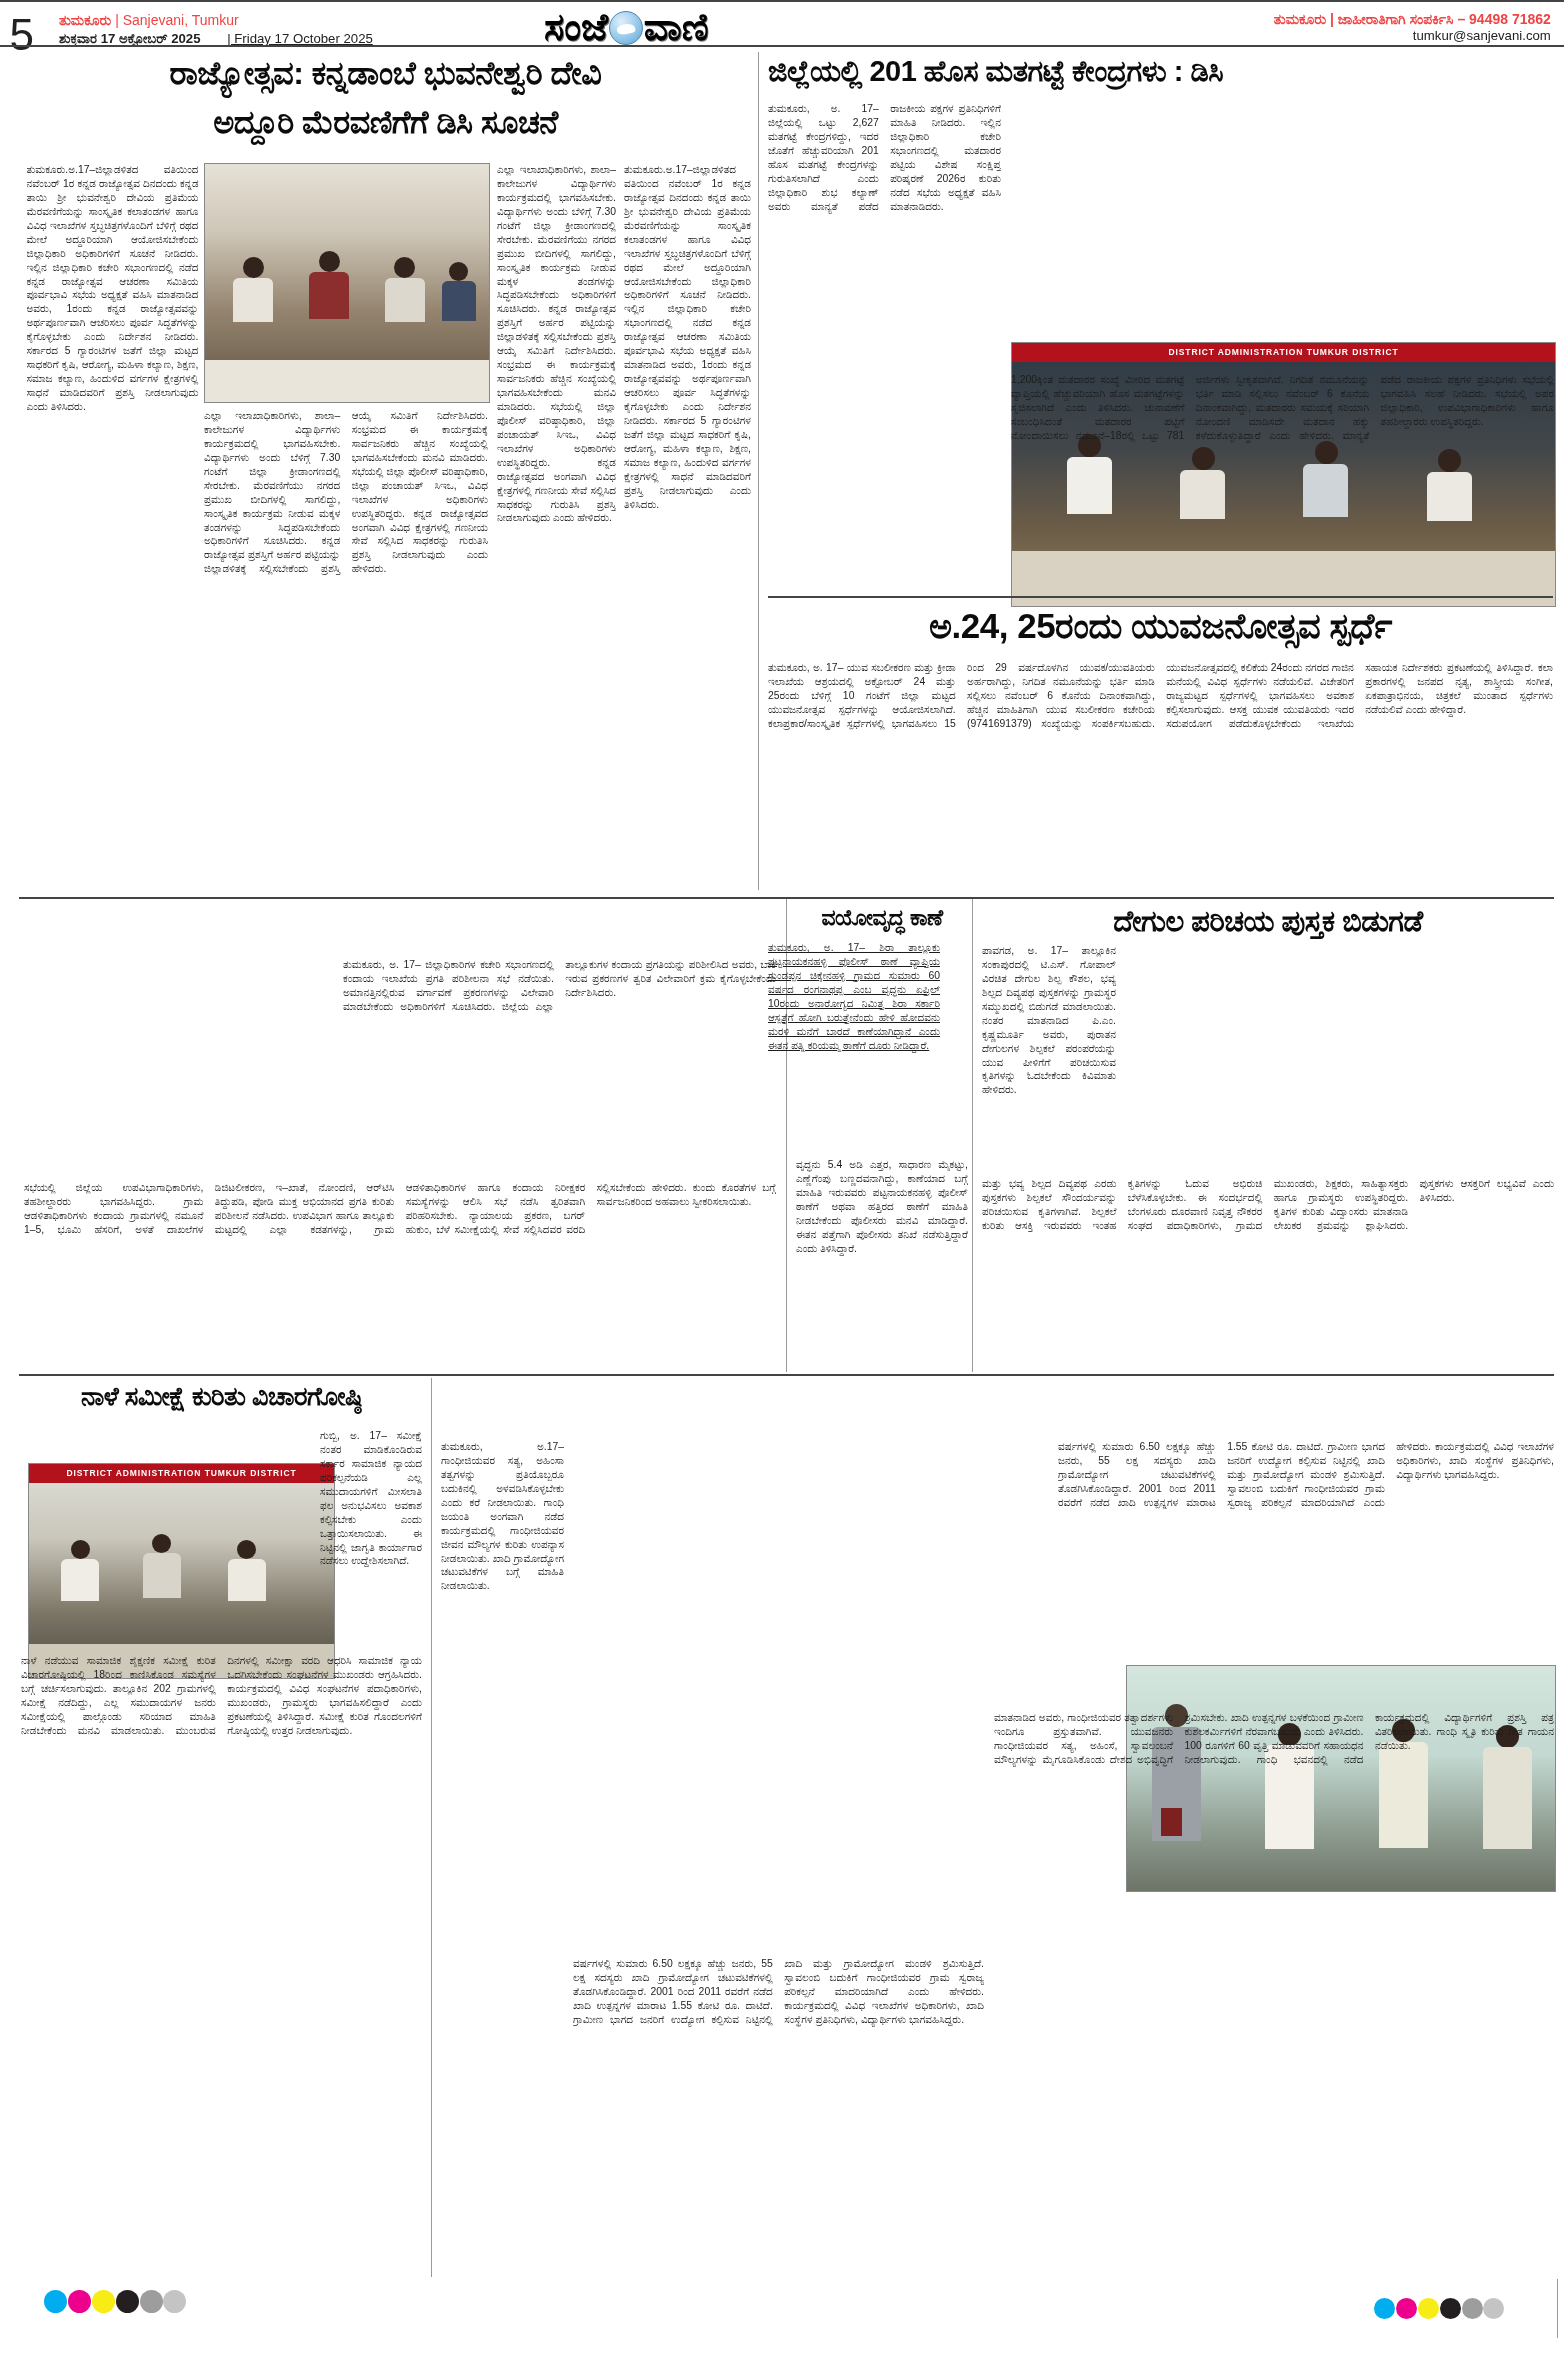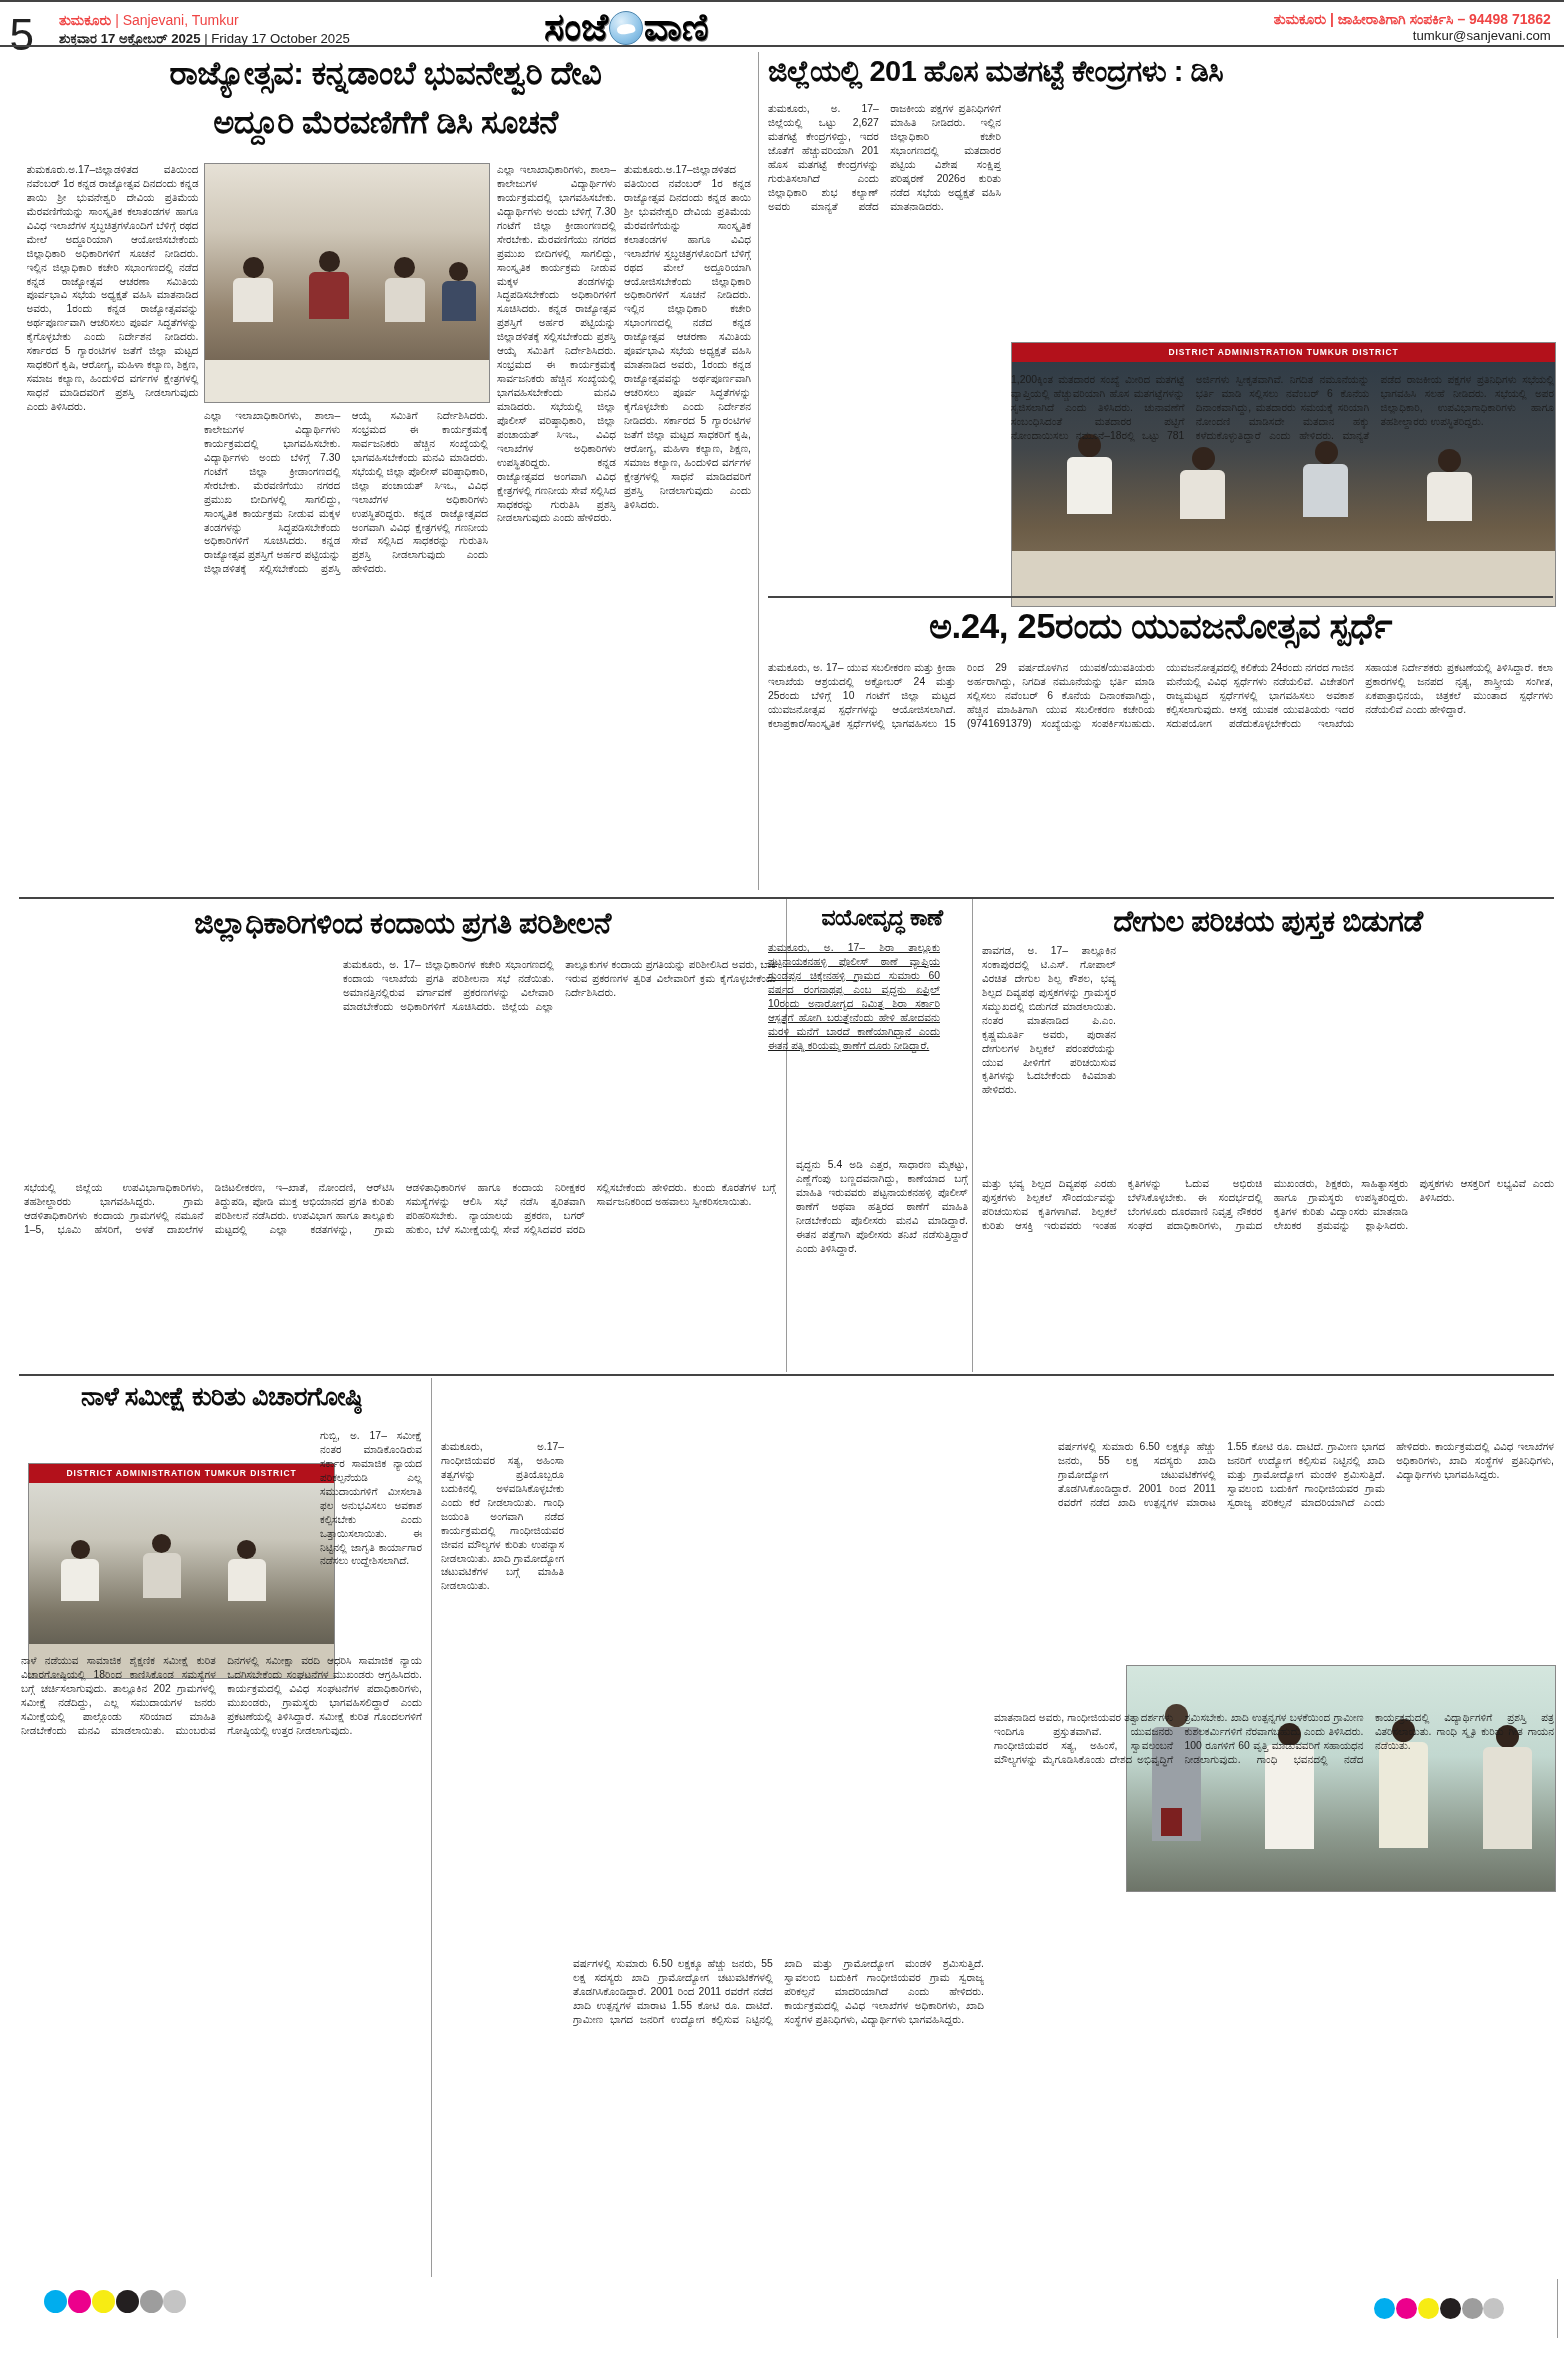--- a/index.html
+++ b/index.html
@@ -40,21 +40,21 @@
 
   <div class="abs" style="left:9.5px;top:9.5px;font-size:44px;font-weight:normal;color:#222;">5</div>
 
   <div class="abs hdr-small" style="left:59px;top:12.3px;">
     <span class="kn-b">ತುಮಕೂರು</span>
     <span>|</span>
     <span>Sanjevani, Tumkur</span>
   </div>
   <div class="abs hdr-tiny" style="left:59px;top:31px;">
     <span class="kn-b">ಶುಕ್ರವಾರ 17 ಅಕ್ಟೋಬರ್ 2025</span>
-    <span style="margin-left:0;">| Friday  17  October 2025</span>
+    <span style="margin-left:23px;text-decoration:underline;">| Friday  17  October 2025</span>
   </div>
 
   <div class="abs" id="masthead" style="left:544px;top:3.8px;">
     <span>ಸಂಜೆ</span><span class="logo-circle"><span class="logo-bird"></span></span><span>ವಾಣಿ</span>
   </div>
 
   <div class="abs" style="right:13.2px;top:11.4px;text-align:right;">
     <div class="hdr-small kn-b">ತುಮಕೂರು  |  ಜಾಹೀರಾತಿಗಾಗಿ ಸಂಪರ್ಕಿಸಿ – 94498 71862</div>
     <div class="hdr-tiny">tumkur@sanjevani.com</div>
   </div>
@@ -102,21 +102,20 @@
   </div>
 
   <div class="abs bt" style="left:1011px;top:373px;width:543px;height:218px;column-count:3;">1,200ಕ್ಕಿಂತ ಮತದಾರರ ಸಂಖ್ಯೆ ಮೀರಿದ ಮತಗಟ್ಟೆ ವ್ಯಾಪ್ತಿಯಲ್ಲಿ ಹೆಚ್ಚುವರಿಯಾಗಿ ಹೊಸ ಮತಗಟ್ಟೆಗಳನ್ನು ಸೃಜಿಸಲಾಗಿದೆ ಎಂದು ತಿಳಿಸಿದರು. ಚುನಾವಣೆಗೆ ಸಂಬಂಧಿಸಿದಂತೆ ಮತದಾರರ ಪಟ್ಟಿಗೆ ನೋಂದಾಯಿಸಲು ನಮೂನೆ–18ರಲ್ಲಿ ಒಟ್ಟು 781 ಅರ್ಜಿಗಳು ಸ್ವೀಕೃತವಾಗಿವೆ. ನಿಗದಿತ ನಮೂನೆಯನ್ನು ಭರ್ತಿ ಮಾಡಿ ಸಲ್ಲಿಸಲು ನವೆಂಬರ್ 6 ಕೊನೆಯ ದಿನಾಂಕವಾಗಿದ್ದು, ಮತದಾರರು ಸಮಯಕ್ಕೆ ಸರಿಯಾಗಿ ನೋಂದಣಿ ಮಾಡಿಸದೇ ಮತದಾನ ಹಕ್ಕು ಕಳೆದುಕೊಳ್ಳುತಿದ್ದಾರೆ ಎಂದು ಹೇಳಿದರು. ಮಾನ್ಯತೆ ಪಡೆದ ರಾಜಕೀಯ ಪಕ್ಷಗಳ ಪ್ರತಿನಿಧಿಗಳು ಸಭೆಯಲ್ಲಿ ಭಾಗವಹಿಸಿ ಸಲಹೆ ನೀಡಿದರು. ಸಭೆಯಲ್ಲಿ ಅಪರ ಜಿಲ್ಲಾಧಿಕಾರಿ, ಉಪವಿಭಾಗಾಧಿಕಾರಿಗಳು ಹಾಗೂ ತಹಶೀಲ್ದಾರರು ಉಪಸ್ಥಿತರಿದ್ದರು.</div>
 
   <div class="abs rule" style="left:768px;top:596px;width:785px;height:1.9px;"></div>
   <div class="abs headline center" style="left:768px;top:606px;width:785px;font-size:35px;">ಅ.24, 25ರಂದು ಯುವಜನೋತ್ಸವ ಸ್ಪರ್ಧೆ</div>
   <div class="abs bt" style="left:768px;top:661px;width:785px;height:223px;column-count:4;">ತುಮಕೂರು, ಅ. 17– ಯುವ ಸಬಲೀಕರಣ ಮತ್ತು ಕ್ರೀಡಾ ಇಲಾಖೆಯ ಆಶ್ರಯದಲ್ಲಿ ಅಕ್ಟೋಬರ್ 24 ಮತ್ತು 25ರಂದು ಬೆಳಿಗ್ಗೆ 10 ಗಂಟೆಗೆ ಜಿಲ್ಲಾ ಮಟ್ಟದ ಯುವಜನೋತ್ಸವ ಸ್ಪರ್ಧೆಗಳನ್ನು ಆಯೋಜಿಸಲಾಗಿದೆ. ಕಲಾಪ್ರಕಾರ/ಸಾಂಸ್ಕೃತಿಕ ಸ್ಪರ್ಧೆಗಳಲ್ಲಿ ಭಾಗವಹಿಸಲು 15 ರಿಂದ 29 ವರ್ಷದೊಳಗಿನ ಯುವಕ/ಯುವತಿಯರು ಅರ್ಹರಾಗಿದ್ದು, ನಿಗದಿತ ನಮೂನೆಯನ್ನು ಭರ್ತಿ ಮಾಡಿ ಸಲ್ಲಿಸಲು ನವೆಂಬರ್ 6 ಕೊನೆಯ ದಿನಾಂಕವಾಗಿದ್ದು, ಹೆಚ್ಚಿನ ಮಾಹಿತಿಗಾಗಿ ಯುವ ಸಬಲೀಕರಣ ಕಚೇರಿಯ (9741691379) ಸಂಖ್ಯೆಯನ್ನು ಸಂಪರ್ಕಿಸಬಹುದು. ಯುವಜನೋತ್ಸವದಲ್ಲಿ ಕಲಿಕೆಯ 24ರಂದು ನಗರದ ಗಾಜಿನ ಮನೆಯಲ್ಲಿ ವಿವಿಧ ಸ್ಪರ್ಧೆಗಳು ನಡೆಯಲಿವೆ. ವಿಜೇತರಿಗೆ ರಾಜ್ಯಮಟ್ಟದ ಸ್ಪರ್ಧೆಗಳಲ್ಲಿ ಭಾಗವಹಿಸಲು ಅವಕಾಶ ಕಲ್ಪಿಸಲಾಗುವುದು. ಆಸಕ್ತ ಯುವಕ ಯುವತಿಯರು ಇದರ ಸದುಪಯೋಗ ಪಡೆದುಕೊಳ್ಳಬೇಕೆಂದು ಇಲಾಖೆಯ ಸಹಾಯಕ ನಿರ್ದೇಶಕರು ಪ್ರಕಟಣೆಯಲ್ಲಿ ತಿಳಿಸಿದ್ದಾರೆ. ಕಲಾ ಪ್ರಕಾರಗಳಲ್ಲಿ ಜನಪದ ನೃತ್ಯ, ಶಾಸ್ತ್ರೀಯ ಸಂಗೀತ, ಏಕಪಾತ್ರಾಭಿನಯ, ಚಿತ್ರಕಲೆ ಮುಂತಾದ ಸ್ಪರ್ಧೆಗಳು ನಡೆಯಲಿವೆ ಎಂದು ಹೇಳಿದ್ದಾರೆ.</div>
 
   <div class="abs rule" style="left:19px;top:897px;width:1535px;height:1.9px;"></div>
 
-  <div class="abs headline center" style="left:24px;top:907px;width:757px;font-size:29px;">ಜಿಲ್ಲಾಧಿಕಾರಿಗಳಿಂದ ಕಂದಾಯ ಪ್ರಗತಿ ಪರಿಶೀಲನೆ</div>
 
   <div class="abs photo" style="left:28px;top:958px;width:305px;height:214px;background:linear-gradient(180deg,#dfe0da 0%,#c9c6ba 35%,#7b7565 70%,#4c4a42 100%);">
     <div class="pbanner">DISTRICT ADMINISTRATION TUMKUR DISTRICT</div>
     <span class="fig-head" style="left:42px;top:76px;width:19px;height:19px;"></span>
     <span class="fig-body" style="left:32px;top:95px;width:38px;height:42px;background:#efede6;"></span>
     <span class="fig-head" style="left:123px;top:70px;width:19px;height:19px;"></span>
     <span class="fig-body" style="left:114px;top:89px;width:38px;height:45px;background:#d8d4ca;"></span>
     <span class="fig-head" style="left:208px;top:76px;width:19px;height:19px;"></span>
     <span class="fig-body" style="left:199px;top:95px;width:38px;height:42px;background:#edeae2;"></span>
     <span class="abs" style="left:0;bottom:0;width:100%;height:34px;background:#cfc9ba;"></span>

